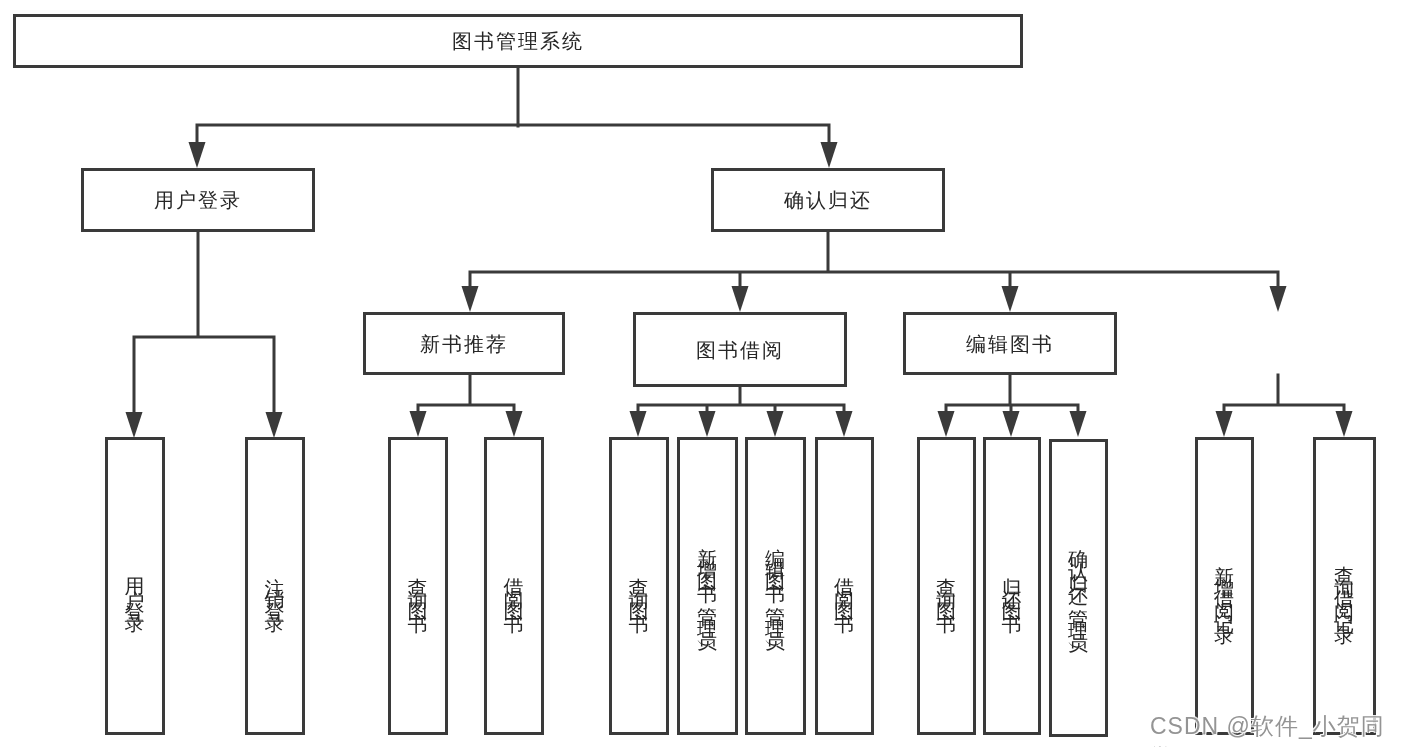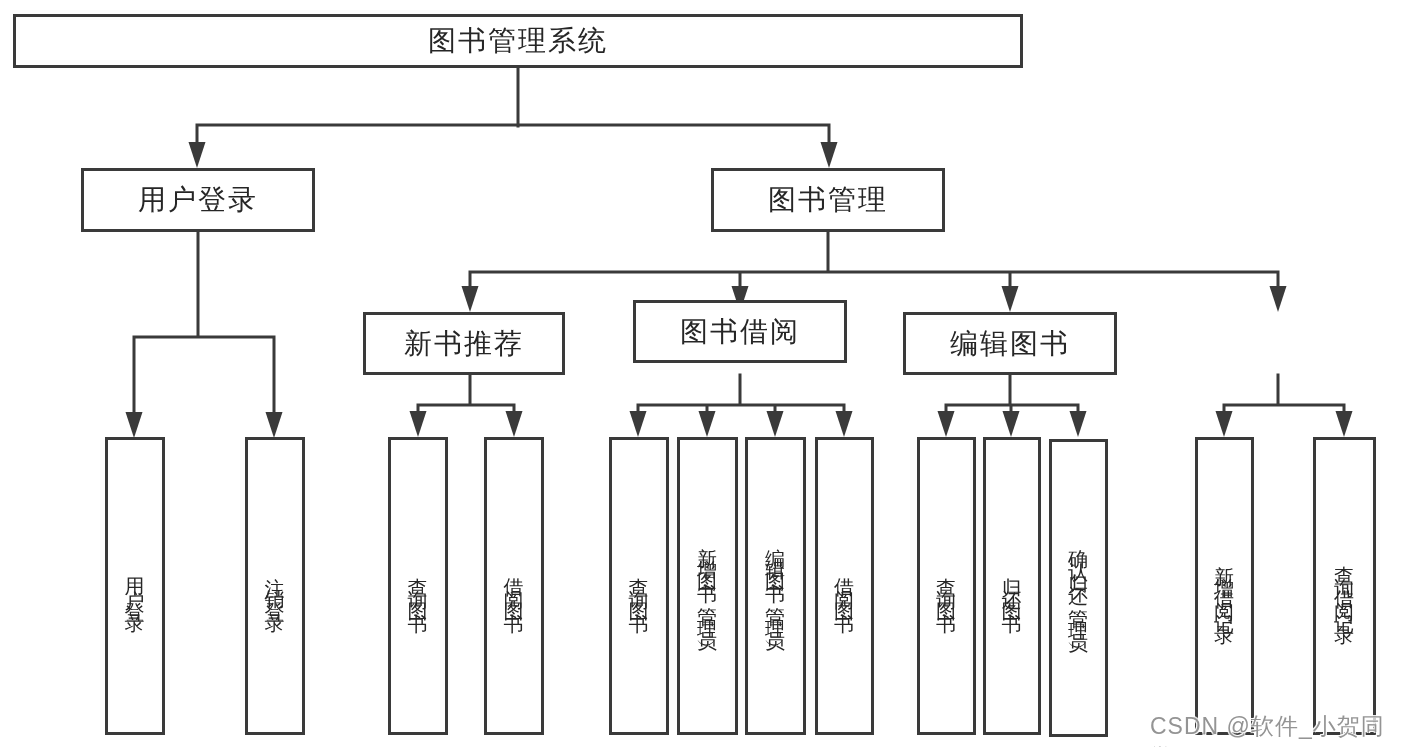--- a/index.html
+++ b/index.html
@@ -6,21 +6,21 @@
   body{
     width:1405px;height:747px;position:relative;overflow:hidden;
     font-family:"Liberation Sans","DejaVu Sans",sans-serif;color:#262626;
   }
   .stage{position:absolute;inset:0;background:#ffffff;}
   svg.connectors{position:absolute;left:0;top:0;z-index:1;pointer-events:none;}
   .box{
     position:absolute;box-sizing:border-box;z-index:2;
     border:3px solid #3a3a3a;background:#ffffff;
     display:flex;align-items:center;justify-content:center;
-    font-size:28px;letter-spacing:2px;line-height:1;
+    font-size:20px;letter-spacing:2px;line-height:1;
     white-space:nowrap;
   }
   .leaf{
     writing-mode:vertical-rl;text-orientation:mixed;
     font-size:20px;letter-spacing:12px;white-space:normal;
     overflow:hidden;
   }
   .watermark{
     position:absolute;z-index:6;left:1150px;top:711px;
     font-size:23px;letter-spacing:1px;color:#949494;
@@ -51,24 +51,24 @@
       <polygon points="937.5,411 954.5,411 946,437" fill="#3a3a3a"></polygon>
       <polygon points="1002.5,411 1019.5,411 1011,437" fill="#3a3a3a"></polygon>
       <polygon points="1069.5,411 1086.5,411 1078,437" fill="#3a3a3a"></polygon>
       <polygon points="1215.5,411 1232.5,411 1224,437" fill="#3a3a3a"></polygon>
       <polygon points="1335.5,411 1352.5,411 1344,437" fill="#3a3a3a"></polygon>
     </svg>
 
   <div class="box" style="left:13px;top:14px;width:1010px;height:54px">图书管理系统</div>
 
   <div class="box" style="left:81px;top:168px;width:234px;height:64px">用户登录</div>
-  <div class="box" style="left:711px;top:168px;width:234px;height:64px">图书管理</div>
+  <div class="box" style="left:711px;top:168px;width:234px;height:64px">确认归还</div>
 
   <div class="box" style="left:363px;top:312px;width:202px;height:63px">新书推荐</div>
-  <div class="box" style="left:633px;top:300px;width:214px;height:63px">图书借阅</div>
+  <div class="box" style="left:633px;top:312px;width:214px;height:75px">图书借阅</div>
   <div class="box" style="left:903px;top:312px;width:214px;height:63px">编辑图书</div>
 
   <div class="box leaf" style="left:105px;top:437px;width:60px;height:298px">用户登录</div>
   <div class="box leaf" style="left:245px;top:437px;width:60px;height:298px">注销登录</div>
 
   <div class="box leaf" style="left:388px;top:437px;width:60px;height:298px">查询图书</div>
   <div class="box leaf" style="left:484px;top:437px;width:60px;height:298px">借阅图书</div>
 
   <div class="box leaf" style="left:609px;top:437px;width:60px;height:298px">查询图书</div>
   <div class="box leaf" style="left:677px;top:437px;width:61px;height:298px">新增图书（管理员）</div>

